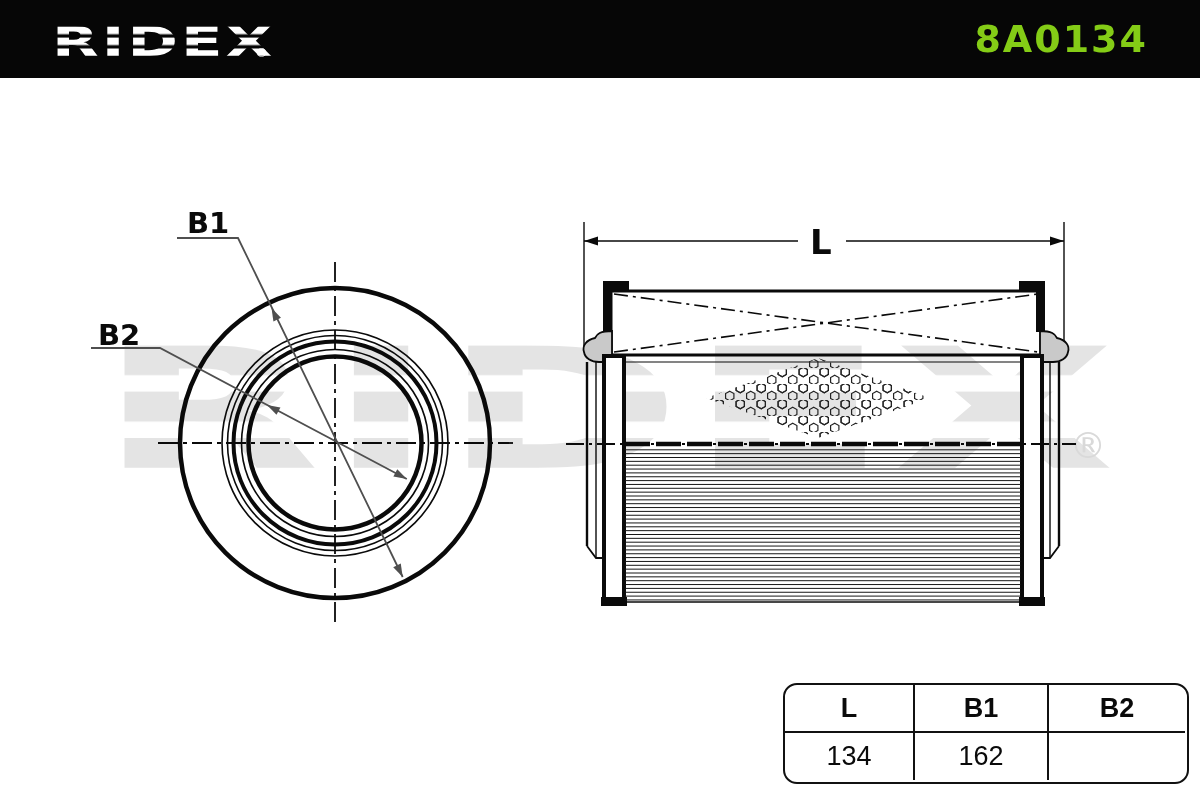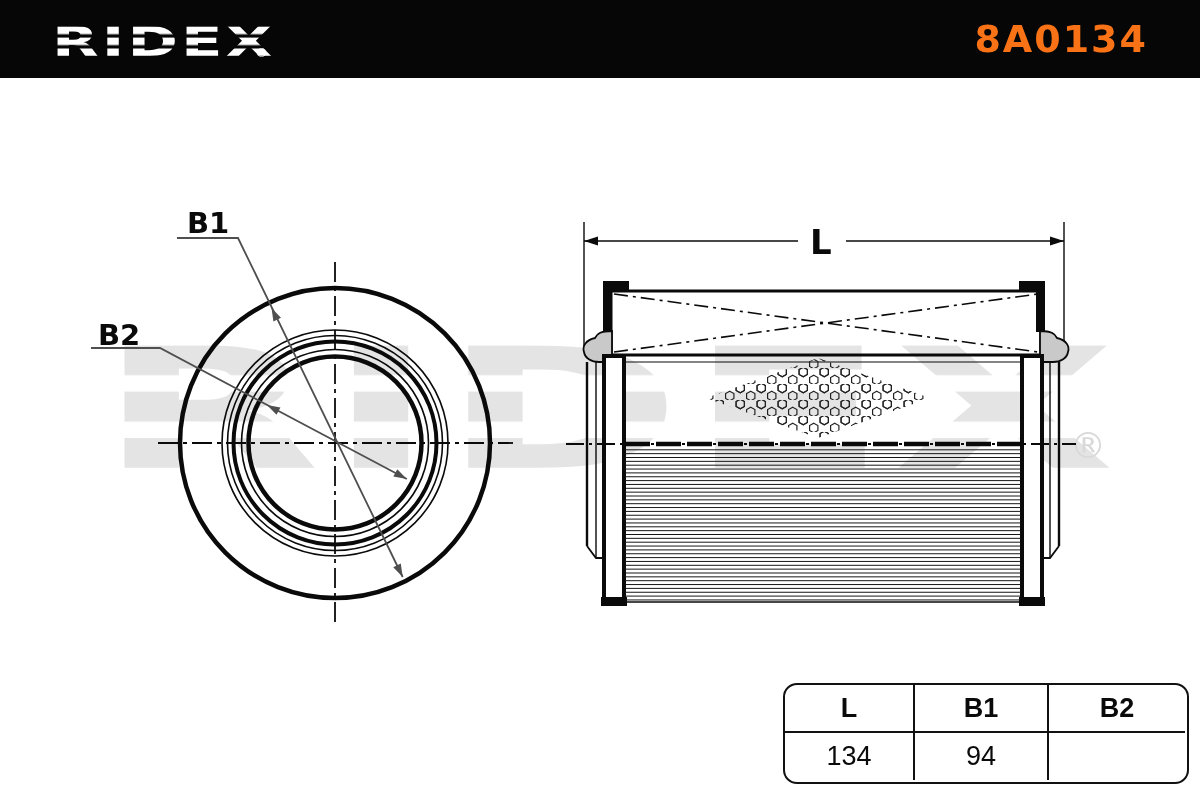--- a/index.html
+++ b/index.html
@@ -1,21 +1,21 @@
 <!DOCTYPE html>
 <html><head>
 <meta charset="utf-8">
 <style>
   html,body{margin:0;padding:0;background:#ffffff;}
   .stage{position:relative;width:1200px;height:800px;overflow:hidden;background:#fff;
          font-family:"Liberation Sans",sans-serif;}
   
   .header{position:absolute;left:0;top:0;width:1200px;height:78px;background:#060606;}
   .partnum{position:absolute;right:52px;top:50%;transform:translateY(-50%);
-           color:#f97316;font-family:"DejaVu Sans",sans-serif;font-weight:bold;
+           color:#84cc16;font-family:"DejaVu Sans",sans-serif;font-weight:bold;
            font-size:38px;letter-spacing:2px;}
   .logo-svg{position:absolute;left:0;top:0;}
   
   .drawing{position:absolute;left:0;top:0;}
   
   .dim-table{position:absolute;left:783px;top:683px;width:402px;height:97px;
              border:2px solid #111;border-radius:14px;overflow:hidden;
              display:grid;grid-template-columns:130px 134px 136px;grid-template-rows:48px 47px;
              background:#fff;color:#0a0a0a;}
   .dim-table .cell{display:flex;align-items:center;justify-content:center;
@@ -180,16 +180,16 @@
       <text x="255" y="57" font-family="DejaVu Sans, sans-serif" font-size="13" fill="#ffffff">®</text>
     </svg>
     <div class="partnum">8A0134</div>
   </div>
 
   <div class="dim-table">
     <div class="cell head">L</div>
     <div class="cell head">B1</div>
     <div class="cell head">B2</div>
     <div class="cell">134</div>
-    <div class="cell">94</div>
+    <div class="cell">162</div>
   </div>
 
 </div>
 
 </body></html>

